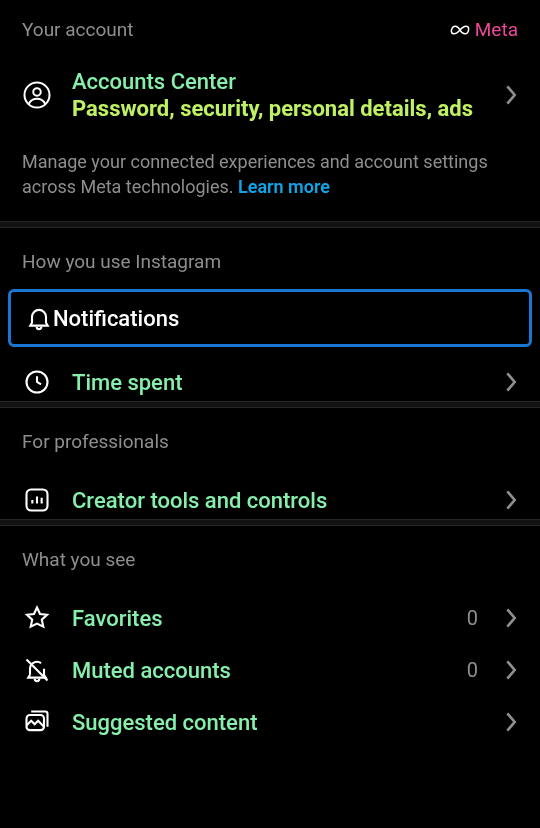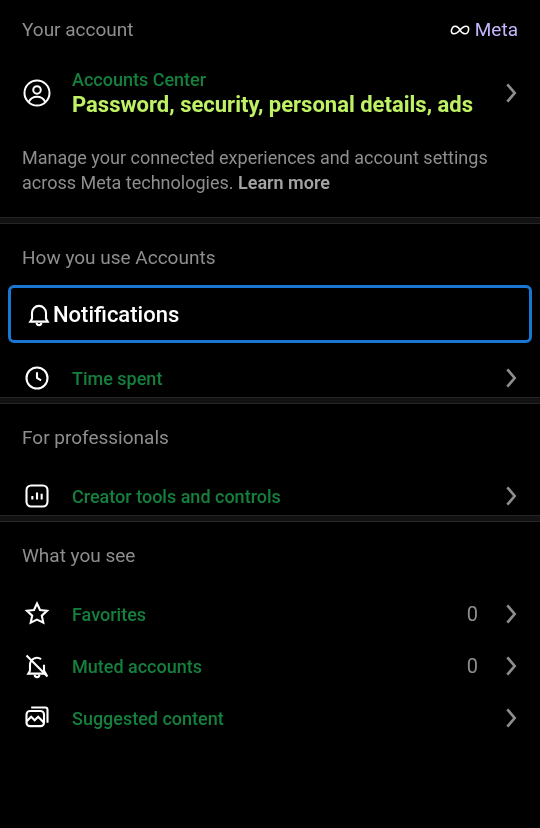--- a/index.html
+++ b/index.html
@@ -19,21 +19,21 @@
       padding: 18px 22px 12px 22px;
       color: #8e8e8e;
       font-size: 19px;
       font-weight: 400;
       text-align: right;
     }
     .meta-brand {
       display: flex;
       align-items: center;
       gap: 4px;
-      color: #c4b5fd;
+      color: #ec4899;
       font-size: 19px;
     }
     .meta-icon { width: 22px; height: 14px; }
     .row {
       display: flex;
       align-items: center;
       padding: 16px 22px;
       gap: 20px;
       cursor: pointer;
     }
@@ -46,23 +46,23 @@
       justify-content: center;
       flex-shrink: 0;
     }
     .row .text-stack {
       flex: 1;
       display: flex;
       flex-direction: column;
       gap: 2px;
     }
     .row .title {
-      font-size: 18px;
+      font-size: 22px;
       font-weight: 500;
-      color: #15803d;
+      color: #86efac;
     }
     .row .subtitle {
       font-size: 22px;
       color: #bef264;
       font-weight: 700;
     }
     .row .meta-count {
       font-size: 20px;
       color: #8e8e8e;
       margin-right: 6px;
@@ -71,21 +71,21 @@
       color: #8e8e8e;
       flex-shrink: 0;
     }
     .desc-block {
       padding: 12px 22px 22px 22px;
       font-size: 18px;
       line-height: 1.4;
       color: #8e8e8e;
     }
     .desc-block .learn-more {
-      color: #a3a3a3;
+      color: #0ea5e9;
       font-weight: 600;
     }
     .divider {
       height: 7px;
       background: #121212;
       border-top: 1px solid #262626;
       border-bottom: 1px solid #262626;
     }
     .simple-header {
       padding: 22px 22px 14px 22px;
@@ -138,21 +138,21 @@
   <div class="desc-block">
     <span>Manage your connected experiences and account settings across Meta technologies.</span>
     <span> </span>
     <span class="learn-more">Learn more</span>
   </div>
 </div>
 
 <div class="divider"></div>
 
 <div class="section">
-  <div class="simple-header">How you use Accounts</div>
+  <div class="simple-header">How you use Instagram</div>
 
   <div class="highlighted">
     <span class="icon-slot">
       <svg width="28" height="28" viewBox="0 0 24 24" fill="none" stroke="#fff" stroke-width="1.8">
         <path d="M6 16V11a6 6 0 1 1 12 0v5l1.5 2.5H4.5L6 16z"></path>
         <path d="M10 19.5a2 2 0 0 0 4 0"></path>
       </svg>
     </span>
     <span class="title">Notifications</span>
   </div>

